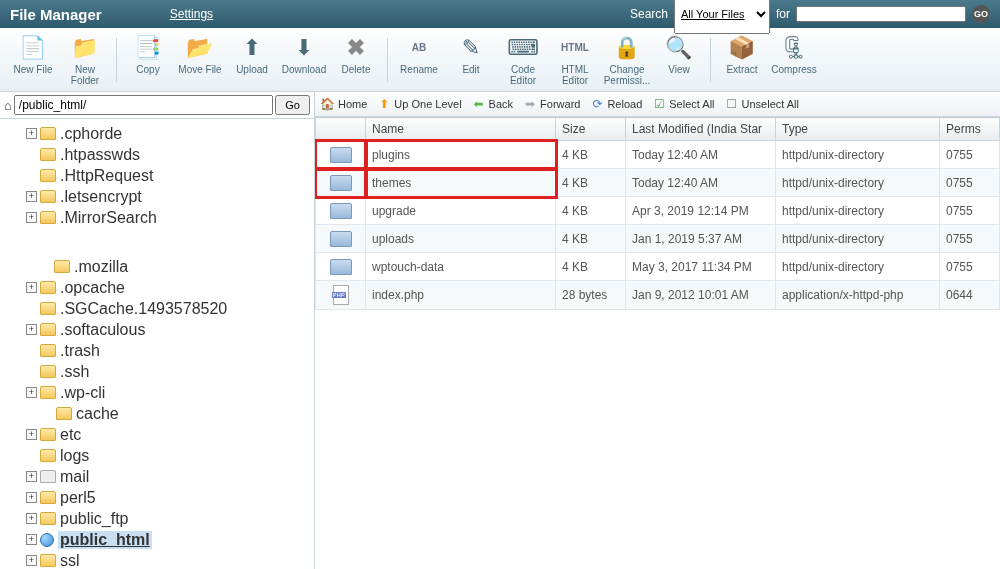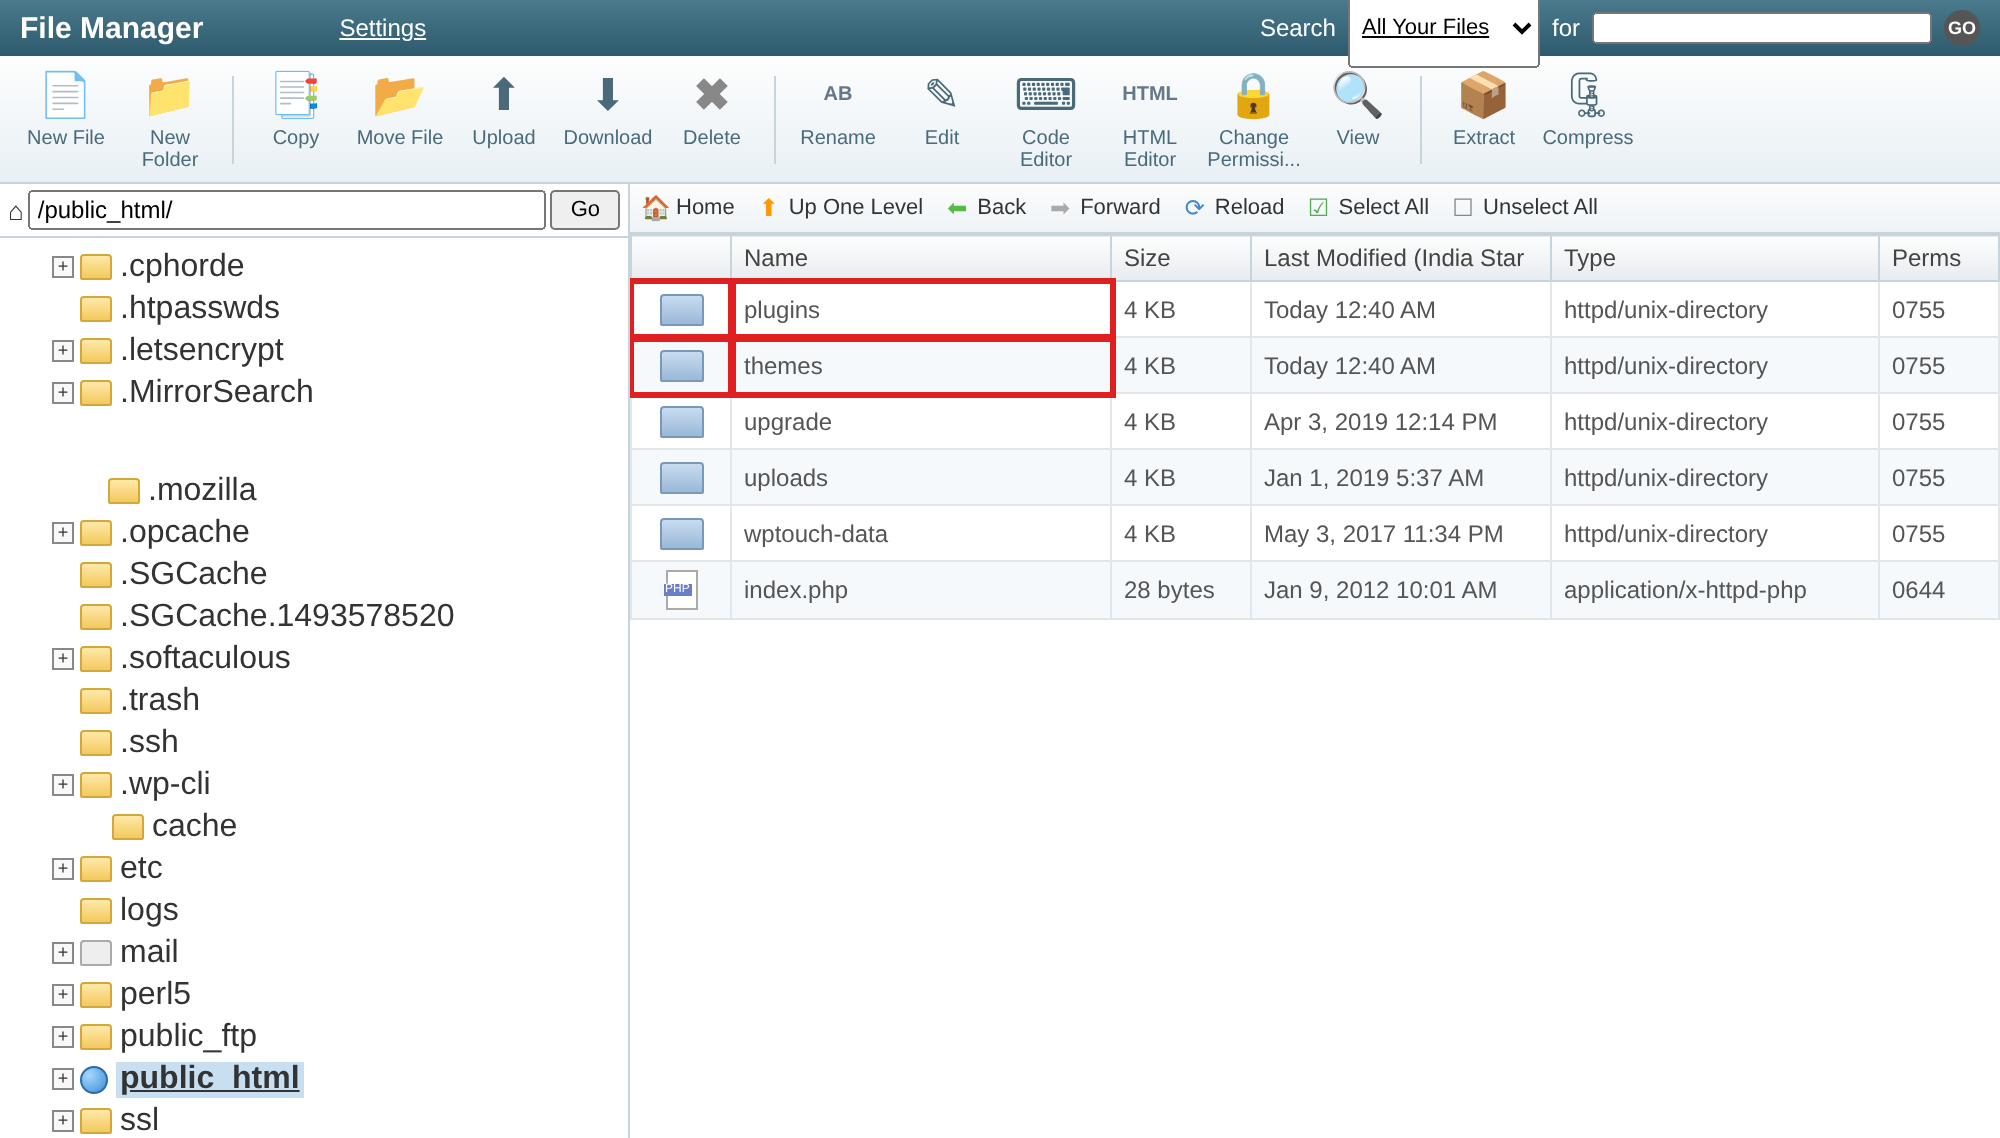--- a/index.html
+++ b/index.html
@@ -144,43 +144,43 @@
           <span class="expander">+</span>
           <span class="folder-ico"></span>
           <span class="label">.cphorde</span>
         </div>
         <div class="tree-item" style="padding-left: 26px;">
           <span class="expander empty"></span>
           <span class="folder-ico"></span>
           <span class="label">.htpasswds</span>
         </div>
         <div class="tree-item" style="padding-left: 26px;">
+          <span class="expander empty"></span>
+          <span class="folder-ico"></span>
+          <span class="label">.HttpRequest</span>
+        </div>
+        <div class="tree-item" style="padding-left: 26px;">
           <span class="expander">+</span>
           <span class="folder-ico"></span>
           <span class="label">.letsencrypt</span>
         </div>
         <div class="tree-item" style="padding-left: 26px;">
           <span class="expander">+</span>
           <span class="folder-ico"></span>
           <span class="label">.MirrorSearch</span>
         </div>
         <div class="tree-item" style="padding-left: 40px; margin-top: 28px;">
           <span class="expander empty"></span>
           <span class="folder-ico"></span>
           <span class="label">.mozilla</span>
         </div>
         <div class="tree-item" style="padding-left: 26px;">
           <span class="expander">+</span>
           <span class="folder-ico"></span>
           <span class="label">.opcache</span>
-        </div>
-        <div class="tree-item" style="padding-left: 26px;">
-          <span class="expander empty"></span>
-          <span class="folder-ico"></span>
-          <span class="label">.SGCache</span>
         </div>
         <div class="tree-item" style="padding-left: 26px;">
           <span class="expander empty"></span>
           <span class="folder-ico"></span>
           <span class="label">.SGCache.1493578520</span>
         </div>
         <div class="tree-item" style="padding-left: 26px;">
           <span class="expander">+</span>
           <span class="folder-ico"></span>
           <span class="label">.softaculous</span>

